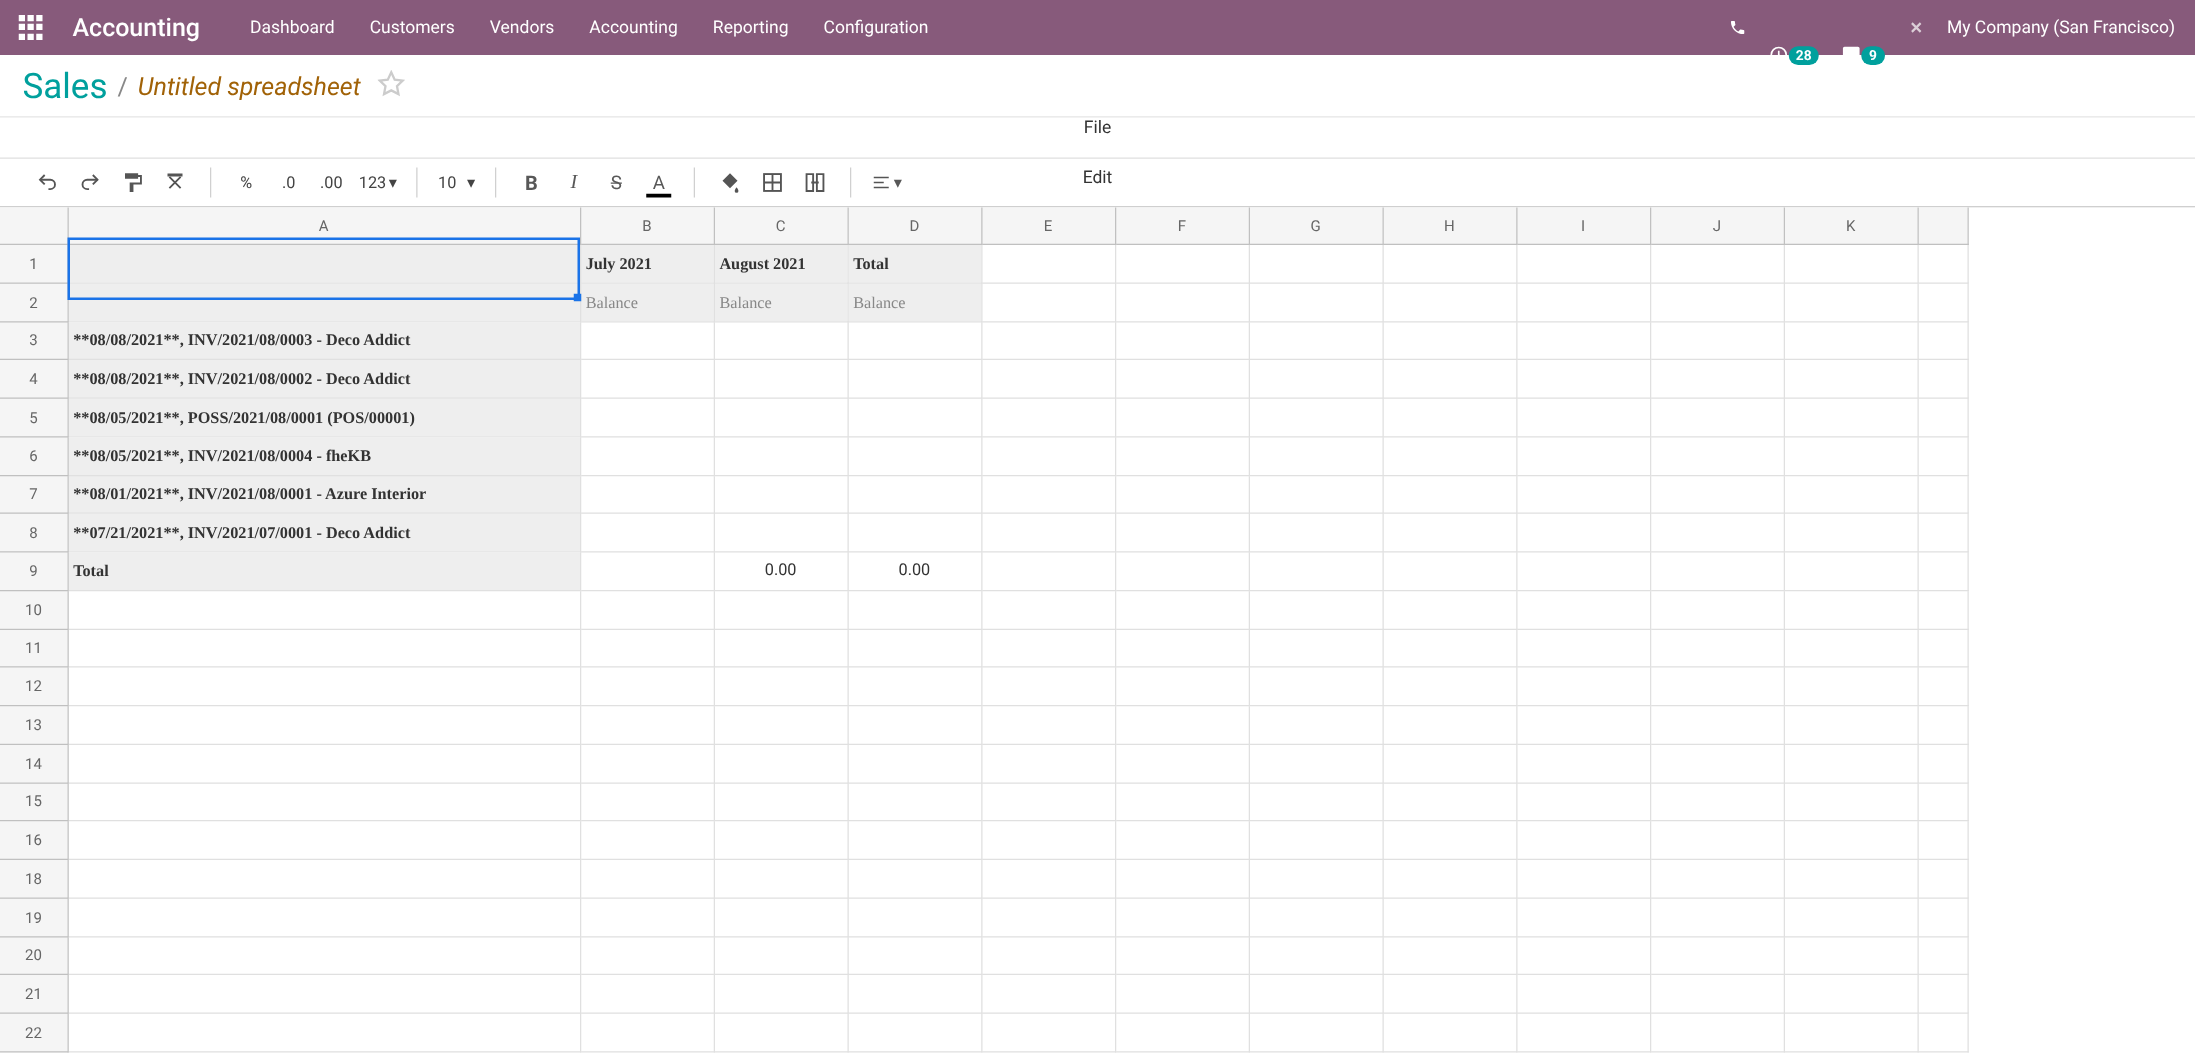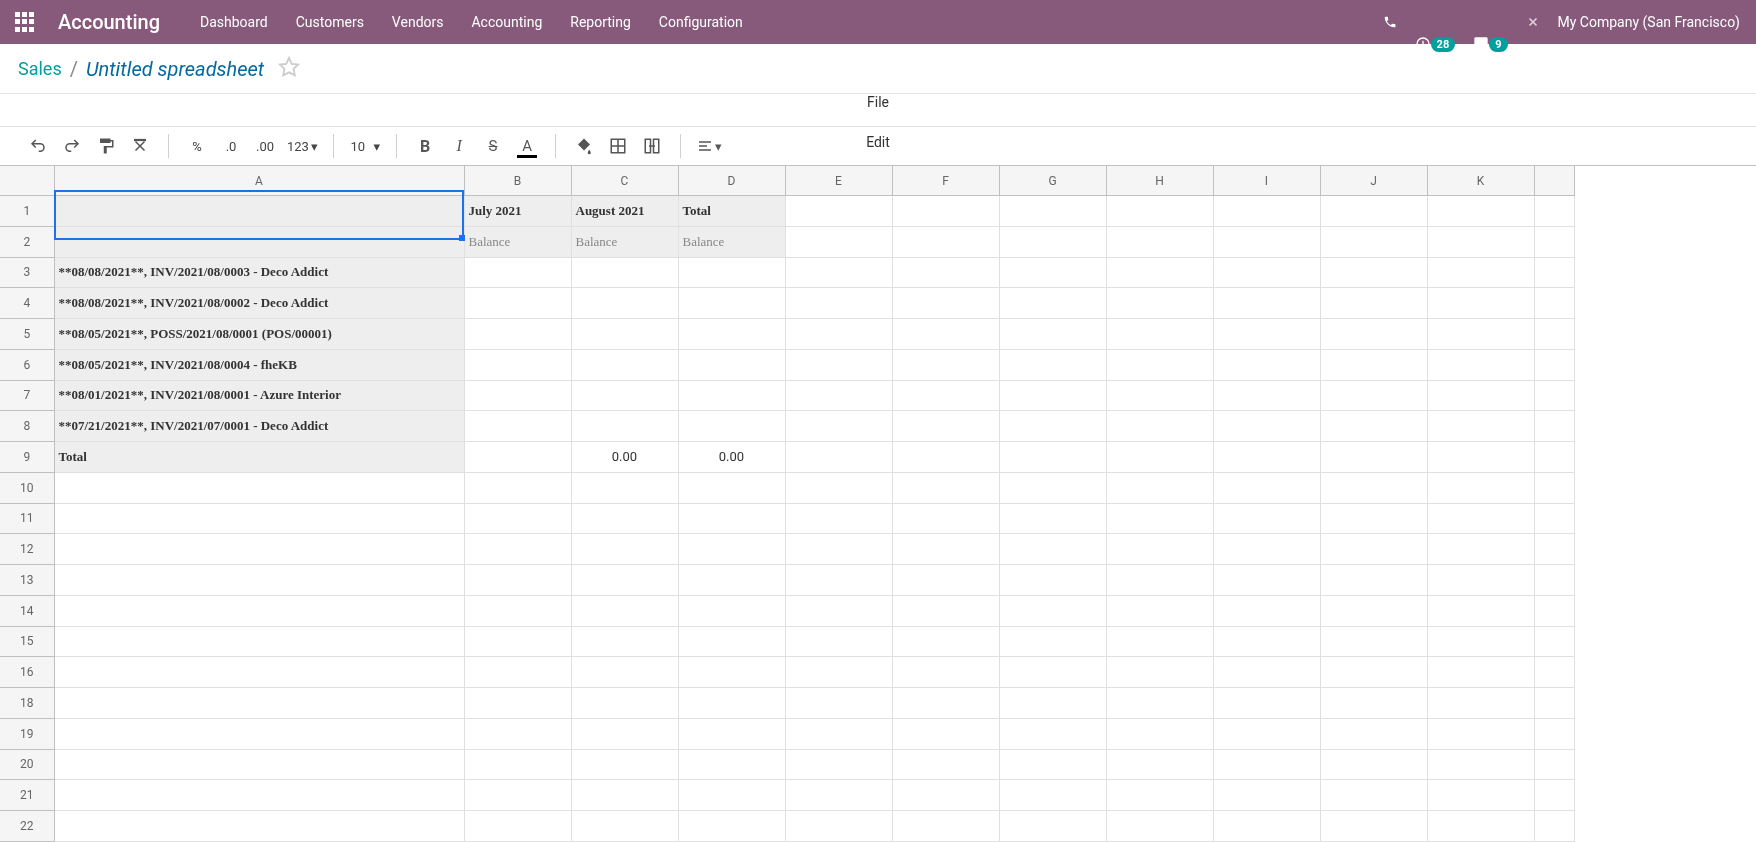--- a/index.html
+++ b/index.html
@@ -11,23 +11,23 @@
 .nav-items { display: flex; gap: 28px; font-size: 14px; }
 .nav-item { cursor: pointer; }
 .topnav-right { margin-left: auto; display: flex; align-items: center; gap: 18px; font-size: 14px; }
 .badge-pill { background: #00a09d; border-radius: 10px; font-size: 11px; padding: 1px 6px; font-weight: 700; margin-left: -2px; }
 .phone-icon svg, .clock-wrap svg, .chat-wrap svg, .x-icon svg { display: block; }
 .clock-wrap, .chat-wrap { display: flex; align-items: flex-end; gap: 2px; cursor: pointer; margin-top: 43px; }
 .x-icon { opacity: 0.7; cursor: pointer; }
 .company { font-size: 14px; cursor: pointer; padding-right: 6px; }
 
 .breadcrumb-bar { height: 50px; display: flex; align-items: center; padding: 0 18px; border-bottom: 1px solid #e5e5e5; }
-.crumb-root { color: #00a09d; font-size: 18px; cursor: pointer; }
+.crumb-root { color: #00a09d; font-size: 28px; cursor: pointer; }
 .crumb-sep { color: #888; font-size: 20px; margin: 0 8px; }
-.crumb-title { color: #0369a1; font-style: italic; font-size: 20px; }
+.crumb-title { color: #a16207; font-style: italic; font-size: 20px; }
 .star { margin-left: 14px; cursor: pointer; color: #ccc; }
 
 .menubar { height: 32px; display: flex; align-items: center; gap: 24px; padding: 0 18px; font-size: 14px; flex-direction: column; }
 .menubar div { cursor: pointer; }
 
 .toolbar { height: 40px; border-top: 1px solid #e0e0e0; border-bottom: 1px solid #c0c0c0; display: flex; align-items: center; padding: 0 14px; gap: 0; }
 .tool-group { display: flex; align-items: center; gap: 10px; padding: 0 12px; height: 100%; }
 .divider { width: 1px; height: 24px; background: #d0d0d0; margin: 0 4px; }
 .tool-btn { cursor: pointer; display: flex; align-items: center; justify-content: center; min-width: 24px; height: 28px; color: #585858; }
 .tool-text { font-size: 13px; color: #444; }

